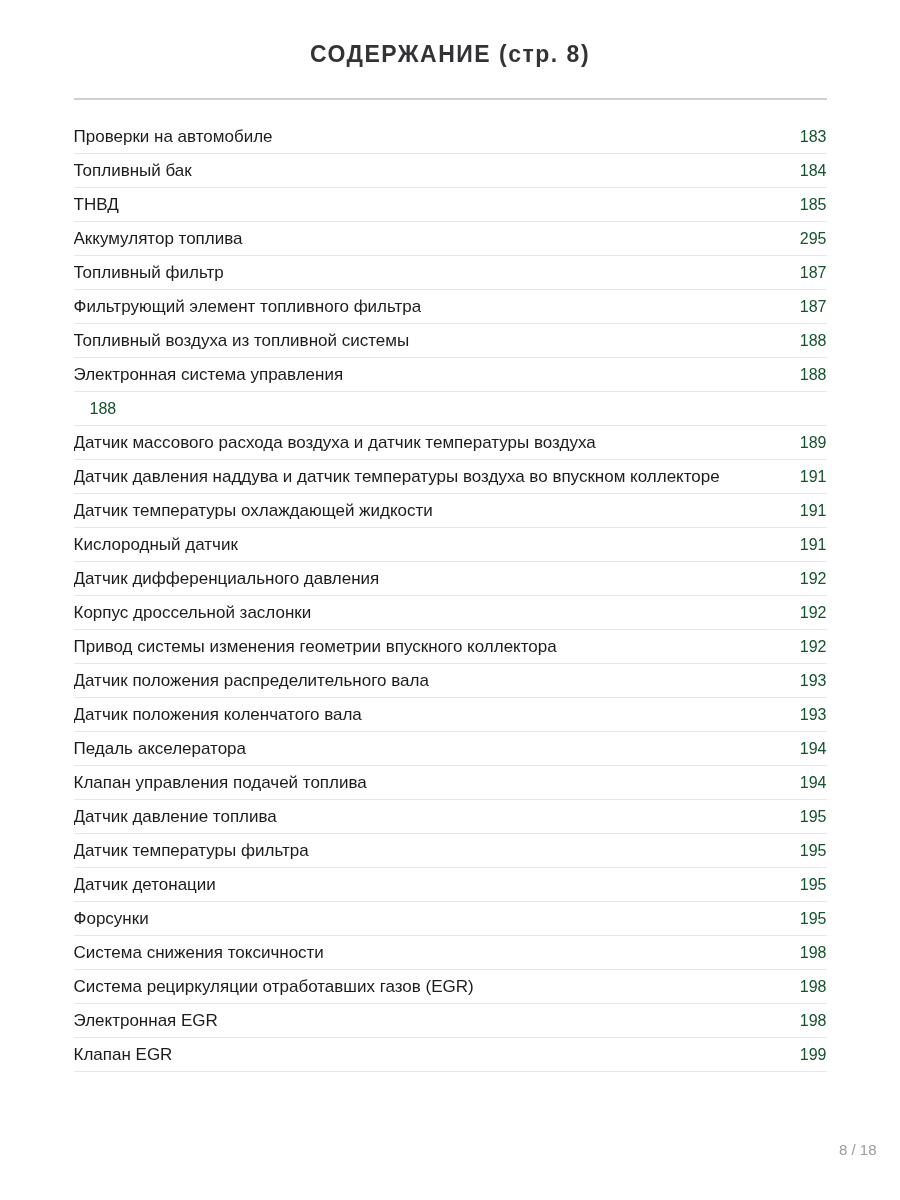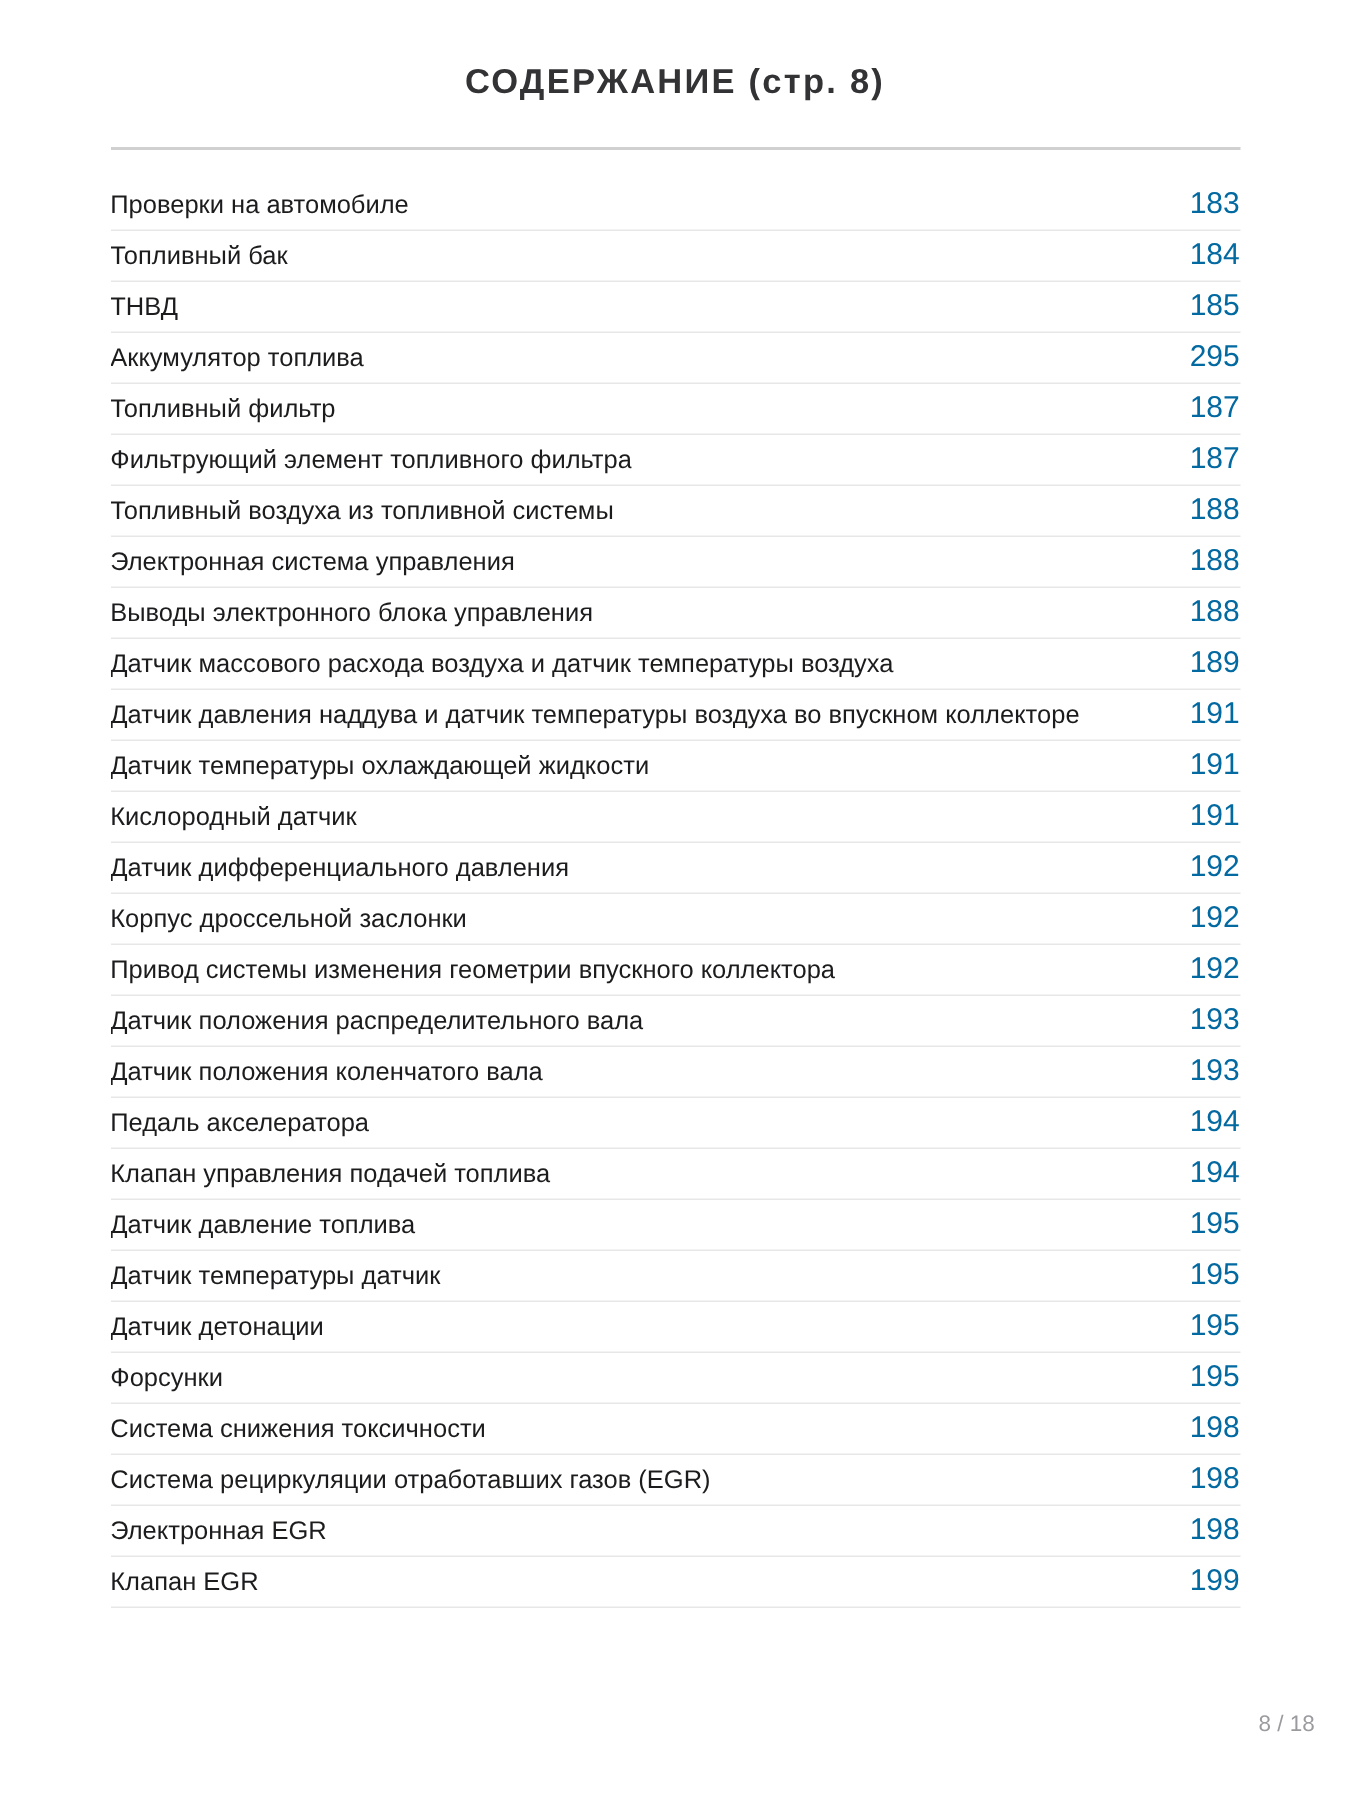--- a/index.html
+++ b/index.html
@@ -45,22 +45,22 @@
     border-bottom: 1px solid #e7e7e7;
     cursor: pointer;
   }
   .toc-label {
     font-size: 17px;
     color: #1c1c1e;
     white-space: nowrap;
     overflow: hidden;
   }
   .toc-page {
-    font-size: 20px;
-    color: #0369a1;
+    font-size: 16px;
+    color: #14532d;
     padding-left: 16px;
     white-space: nowrap;
   }
   .footer {
     position: absolute;
     left: 0;
     right: 0;
     top: 1141px;
     text-align: right;
     font-size: 15px;
@@ -104,21 +104,20 @@
   </div>
         <div class="toc-row">
     <span class="toc-label">Топливный воздуха из топливной системы</span>
     <span class="toc-page">188</span>
   </div>
         <div class="toc-row">
     <span class="toc-label">Электронная система управления</span>
     <span class="toc-page">188</span>
   </div>
         <div class="toc-row">
-    <span class="toc-label">Выводы электронного блока управления</span>
     <span class="toc-page">188</span>
   </div>
         <div class="toc-row">
     <span class="toc-label">Датчик массового расхода воздуха и датчик температуры воздуха</span>
     <span class="toc-page">189</span>
   </div>
         <div class="toc-row">
     <span class="toc-label">Датчик давления наддува и датчик температуры воздуха во впускном коллекторе</span>
     <span class="toc-page">191</span>
   </div>
@@ -156,21 +155,21 @@
   </div>
         <div class="toc-row">
     <span class="toc-label">Клапан управления подачей топлива</span>
     <span class="toc-page">194</span>
   </div>
         <div class="toc-row">
     <span class="toc-label">Датчик давление топлива</span>
     <span class="toc-page">195</span>
   </div>
         <div class="toc-row">
-    <span class="toc-label">Датчик температуры датчик</span>
+    <span class="toc-label">Датчик температуры фильтра</span>
     <span class="toc-page">195</span>
   </div>
         <div class="toc-row">
     <span class="toc-label">Датчик детонации</span>
     <span class="toc-page">195</span>
   </div>
         <div class="toc-row">
     <span class="toc-label">Форсунки</span>
     <span class="toc-page">195</span>
   </div>

